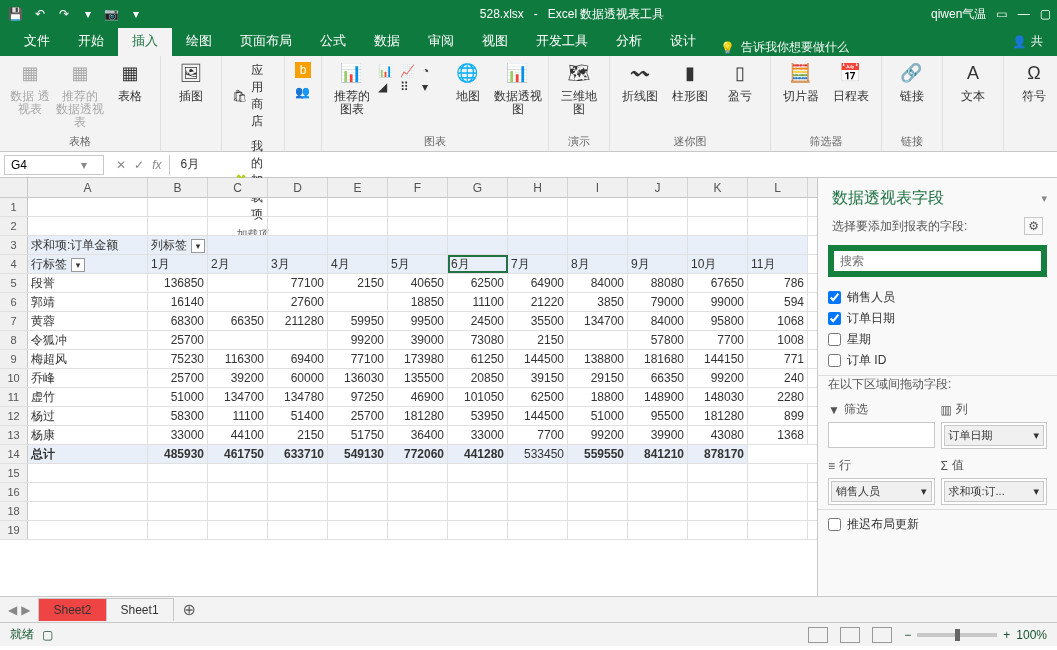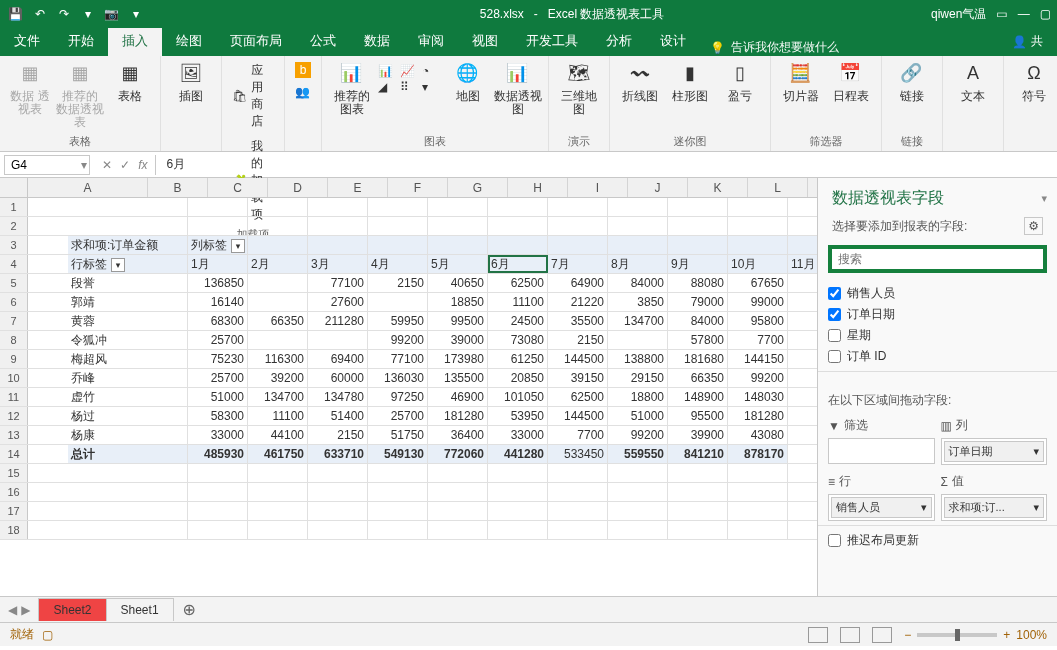--- a/index.html
+++ b/index.html
@@ -4,76 +4,76 @@
 <style>
   * { margin:0; padding:0; box-sizing:border-box; font-family:"Microsoft YaHei","Segoe UI",sans-serif; }
   body { background:#fff; font-size:12px; color:#333; overflow:hidden; width:1057px; height:650px; }
   .titlebar { background:#0f7a3e; height:28px; display:flex; align-items:center; color:#fff; position:relative; }
   .titlebar .qat { display:flex; gap:4px; padding:0 6px; align-items:center; }
   .titlebar .qat span { width:20px; height:20px; display:flex; align-items:center; justify-content:center; cursor:pointer; }
   .titlebar .center { position:absolute; left:50%; transform:translateX(-50%); font-size:12px; display:flex; gap:10px; }
   .titlebar .toolname { position:absolute; left:580px; font-size:12px; }
   .titlebar .right { position:absolute; right:6px; display:flex; gap:10px; align-items:center; }
   .titlebar .right span { cursor:pointer; }
-  .ribbon-tabs { background:#0f7a3e; height:28px; display:flex; align-items:flex-end; color:#fff; }
+  .ribbon-tabs { background:#0f7a3e; height:28px; display:flex; align-items:flex-end; padding-left:10px; color:#fff; }
   .ribbon-tabs .tab { padding:6px 14px; cursor:pointer; font-size:13px; }
   .ribbon-tabs .tab.active { background:#f3f3f3; color:#217346; }
   .ribbon-tabs .tell { display:flex; align-items:center; gap:6px; padding:0 10px; opacity:.95; font-size:12px; }
   .ribbon-tabs .right-label { margin-left:auto; padding:6px 14px; cursor:pointer; display:flex; align-items:center; gap:4px; }
   .ribbon { background:#f3f3f3; border-bottom:1px solid #c8c8c8; height:96px; display:flex; }
   .group { border-right:1px solid #e0e0e0; display:flex; flex-direction:column; }
   .group-body { flex:1; display:flex; align-items:flex-start; padding:4px 6px 0 6px; gap:2px; }
   .group-label { text-align:center; color:#666; font-size:11px; padding:2px 0; }
   .bigbtn { display:flex; flex-direction:column; align-items:center; width:48px; cursor:pointer; gap:2px; text-align:center; line-height:1.1; }
   .bigbtn .ico { width:28px; height:28px; display:flex; align-items:center; justify-content:center; font-size:18px; }
   .bigbtn.disabled { opacity:.4; cursor:default; }
   .smallbtn { display:flex; align-items:center; gap:4px; padding:2px 4px; cursor:pointer; font-size:12px; }
   .smallbtn .ico { width:16px; height:16px; display:flex; align-items:center; justify-content:center; }
   .formula-bar { height:26px; border-bottom:1px solid #c8c8c8; display:flex; align-items:center; background:#fff; }
-  .namebox { width:86px; border:1px solid #c8c8c8; margin:2px 4px; height:20px; display:flex; align-items:center; padding:0 6px; }
+  .namebox { width:100px; border:1px solid #c8c8c8; margin:2px 4px; height:20px; display:flex; align-items:center; padding:0 6px; }
   .namebox input { border:none; outline:none; width:70px; font-size:12px; }
   .fx-btns { display:flex; gap:8px; padding:0 8px; color:#888; border-right:1px solid #c8c8c8; height:20px; align-items:center; }
   .fx-btns span { cursor:pointer; }
   .fx-content { padding:0 10px; font-size:12px; }
   .grid-area { display:flex; height:418px; }
   .sheet { flex:1; display:flex; flex-direction:column; overflow:hidden; position:relative; }
   .colhead { display:flex; height:20px; border-bottom:1px solid #c8c8c8; background:#f0f0f0; position:relative; }
   .corner { width:28px; border-right:1px solid #c8c8c8; background:#f0f0f0; }
   .colhead .ch { flex:0 0 60px; text-align:center; border-right:1px solid #d4d4d4; font-size:12px; color:#555; line-height:20px; }
   .rowarea { flex:1; overflow:hidden; }
   .row { display:flex; height:19px; border-bottom:1px solid #e0e0e0; }
   .rh { width:28px; border-right:1px solid #c8c8c8; background:#f0f0f0; text-align:center; font-size:11px; color:#555; line-height:19px; flex:0 0 28px; }
   .cell { flex:0 0 60px; border-right:1px solid #e0e0e0; padding:0 3px; font-size:12px; line-height:19px; overflow:hidden; white-space:nowrap; text-align:right; }
   .cell.lt { text-align:left; }
-  .cell.wide { flex:0 0 120px;margin-left:40px; }
+  .cell.wide { flex:0 0 120px; }
   .cell.sel { outline:2px solid #217346; outline-offset:-2px; background:#fff; }
   .row.trow .cell, .row.hrow .cell { background:#e8eff8; }
   .dropbtn { display:inline-block; width:14px; height:14px; border:1px solid #999; background:#fff; text-align:center; line-height:12px; font-size:9px; margin-left:4px; vertical-align:middle; }
   .pane { width:240px; border-left:1px solid #c8c8c8; background:#f9f9f9; display:flex; flex-direction:column; }
   .pane-title { padding:10px 10px 4px 14px; font-size:16px; color:#217346; display:flex; justify-content:space-between; align-items:center; }
   .pane-sub { padding:4px 14px; font-size:12px; color:#555; display:flex; justify-content:space-between; align-items:center; }
   .pane-search { margin:6px 10px; }
-  .pane-search input { width:100%; padding:3px 6px; border:4px solid #15803d; font-size:12px; background:#fff; }
+  .pane-search input { width:100%; padding:3px 6px; border:6px solid #15803d; font-size:12px; background:#fff; }
   .pane-fields { flex:0 0 auto; padding:4px 10px; overflow:hidden; font-size:12px; }
   .pane-fields .fld { display:flex; align-items:center; gap:6px; padding:2px 0; }
   .pane-fields .fld input { cursor:pointer; }
-  .pane-areas { border-top:1px solid #ddd; padding:20px 10px 4px 10px; font-size:12px; color:#555; }
+  .pane-areas { border-top:1px solid #ddd; padding:0 10px 4px 10px; font-size:12px; color:#555; }
   .area-grid { display:flex; gap:6px; padding:0 10px 4px 10px; }
   .area-col { flex:1; }
   .area-label { font-size:12px; color:#555; padding:4px 0; display:flex; align-items:center; gap:4px; }
   .area-drop { border:1px solid #c8c8c8; background:#fff; min-height:26px; padding:2px; }
   .area-item { background:#f0f0f0; border:1px solid #c8c8c8; padding:2px 4px; font-size:11px; display:flex; justify-content:space-between; align-items:center; cursor:pointer; }
   .pane-footer { padding:6px 10px; font-size:12px; display:flex; align-items:center; gap:6px; border-top:1px solid #ddd; }
   .sheet-tabs { height:26px; border-top:1px solid #c8c8c8; display:flex; align-items:center; background:#f3f3f3; }
   .sheet-tabs .nav { padding:0 8px; display:flex; gap:4px; color:#888; }
   .sheet-tabs .nav span { cursor:pointer; }
   .sheet-tabs .stab { padding:4px 14px; border:1px solid #c8c8c8; border-bottom:none; background:#ef4444; font-size:12px; cursor:pointer; margin-right:-1px; }
   .sheet-tabs .stab.inactive { background:#f3f3f3; }
   .sheet-tabs .add { padding:0 10px; cursor:pointer; color:#666; font-size:16px; }
-  .statusbar { height:24px; background:#f3f3f3; border-top:1px solid #c8c8c8; display:flex; align-items:center; font-size:12px; color:#a16207; padding:0 10px; }
+  .statusbar { height:24px; background:#f3f3f3; border-top:1px solid #c8c8c8; display:flex; align-items:center; font-size:12px; color:#14532d; padding:0 10px; }
   .statusbar .right { margin-left:auto; display:flex; gap:12px; align-items:center; }
   .statusbar .viewbtn { width:20px; height:16px; border:1px solid #999; cursor:pointer; }
   .zoom { display:flex; align-items:center; gap:6px; }
   .zoom-track { width:80px; height:4px; background:#c8c8c8; position:relative; }
   .zoom-thumb { position:absolute; left:38px; top:-4px; width:5px; height:12px; background:#666; }
 </style>
 </head>
 <body>
 
 <div class="titlebar">
@@ -538,36 +538,36 @@
           <div class="cell"></div>
           <div class="cell"></div>
           <div class="cell"></div>
           <div class="cell"></div>
           <div class="cell"></div>
           <div class="cell"></div>
           <div class="cell"></div>
           <div class="cell"></div>
         </div>
         <div class="row">
-          <div class="rh">17</div>
+          <div class="rh">18</div>
           <div class="cell wide"></div>
           <div class="cell"></div>
           <div class="cell"></div>
           <div class="cell"></div>
           <div class="cell"></div>
           <div class="cell"></div>
           <div class="cell"></div>
           <div class="cell"></div>
           <div class="cell"></div>
           <div class="cell"></div>
           <div class="cell"></div>
           <div class="cell"></div>
         </div>
         <div class="row">
-          <div class="rh">18</div>
+          <div class="rh">19</div>
           <div class="cell wide"></div>
           <div class="cell"></div>
           <div class="cell"></div>
           <div class="cell"></div>
           <div class="cell"></div>
           <div class="cell"></div>
           <div class="cell"></div>
           <div class="cell"></div>
           <div class="cell"></div>
           <div class="cell"></div>

